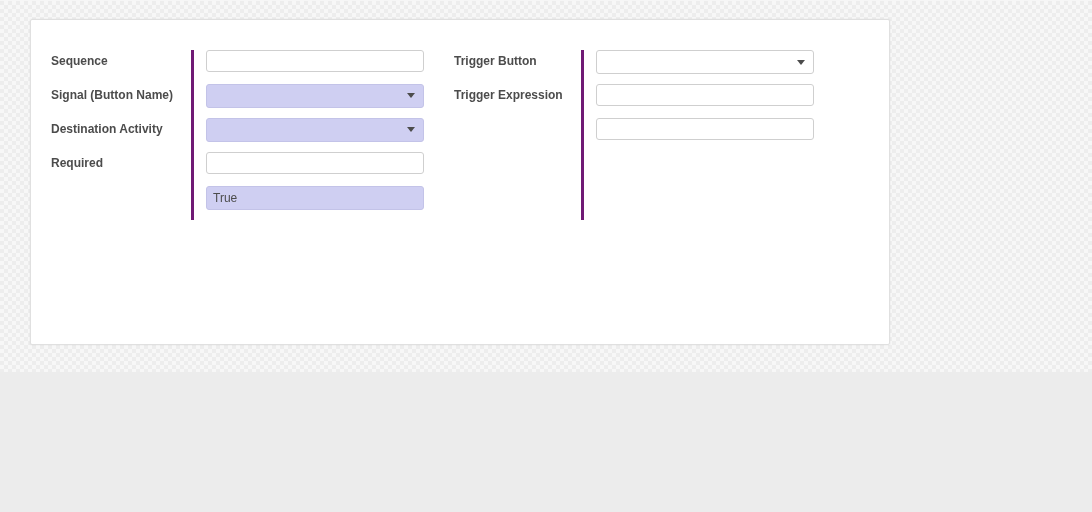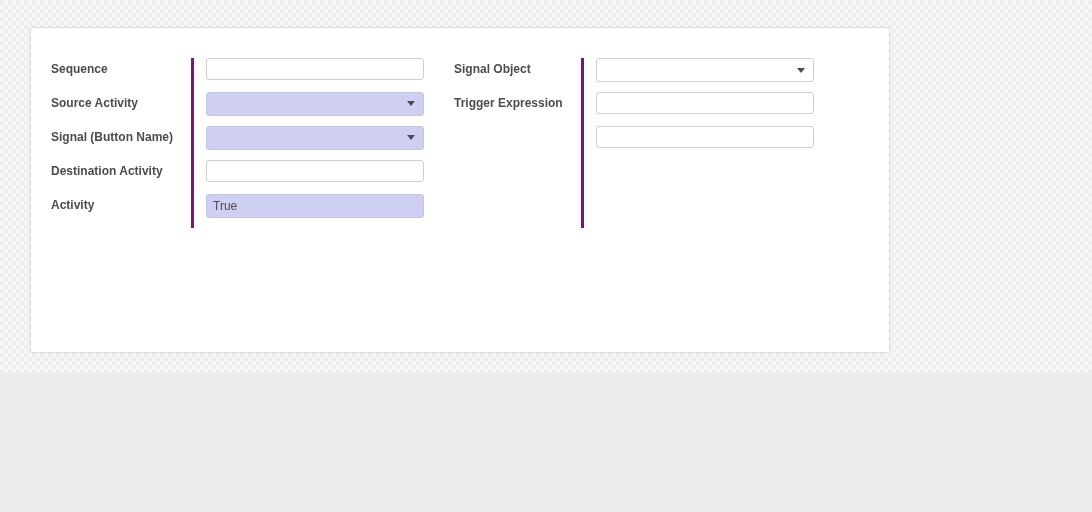--- a/index.html
+++ b/index.html
@@ -17,21 +17,21 @@
     }
     .bg-top::before {
       content:"";
       position:absolute;
       top:-6px; left:0; right:0; height:6px;
       background:#f6f6f6;
     }
     .bg-bottom { height:140px; background:#ececec; }
     .panel {
       position:absolute;
-      left:30px; top:26px;
+      left:30px; top:18px;
       width:860px; height:326px;
       background:#fff;
       border:1px solid #e0e0e0;
       border-radius:2px;
       padding:30px 20px 20px 20px;
       box-shadow:0 0 0 1px rgba(0,0,0,0.02);
     }
     .cols { display:flex; }
     .col { display:flex; }
     .labels { display:flex; flex-direction:column; padding:0 18px 0 0; }
@@ -74,24 +74,23 @@
 </head>
 <body>
 
 <div class="bg-top">
   <div class="panel">
     <div class="cols">
 
       <div class="col">
         <div class="labels">
           <div class="lbl">Sequence</div>
-          <div class="lbl">Source Activity</div>
           <div class="lbl">Signal (Button Name)</div>
           <div class="lbl">Destination Activity</div>
-          <div class="lbl">Activity</div>
+          <div class="lbl">Required</div>
         </div>
         <div class="fields">
           <div class="row">
             <input type="text" class="text-input" value="" style="">
           </div>
           <div class="row">
             <div class="select">
               <span class="caret">
                 <svg width="8" height="6" viewBox="0 0 8 6">
                     <path d="M0 0 L8 0 L4 5 Z" fill="#4c4c4c"></path>
@@ -112,21 +111,21 @@
             <input type="text" class="text-input" value="" style="">
           </div>
           <div class="row">
             <div class="cond-box">True</div>
           </div>
         </div>
       </div>
 
       <div class="col col2">
         <div class="labels">
-          <div class="lbl">Signal Object</div>
+          <div class="lbl">Trigger Button</div>
           <div class="lbl">Trigger Expression</div>
         </div>
         <div class="fields">
           <div class="row">
             <div class="select-white">
               <span class="caret">
                 <svg width="8" height="6" viewBox="0 0 8 6">
                     <path d="M0 0 L8 0 L4 5 Z" fill="#4c4c4c"></path>
                   </svg>
               </span>

